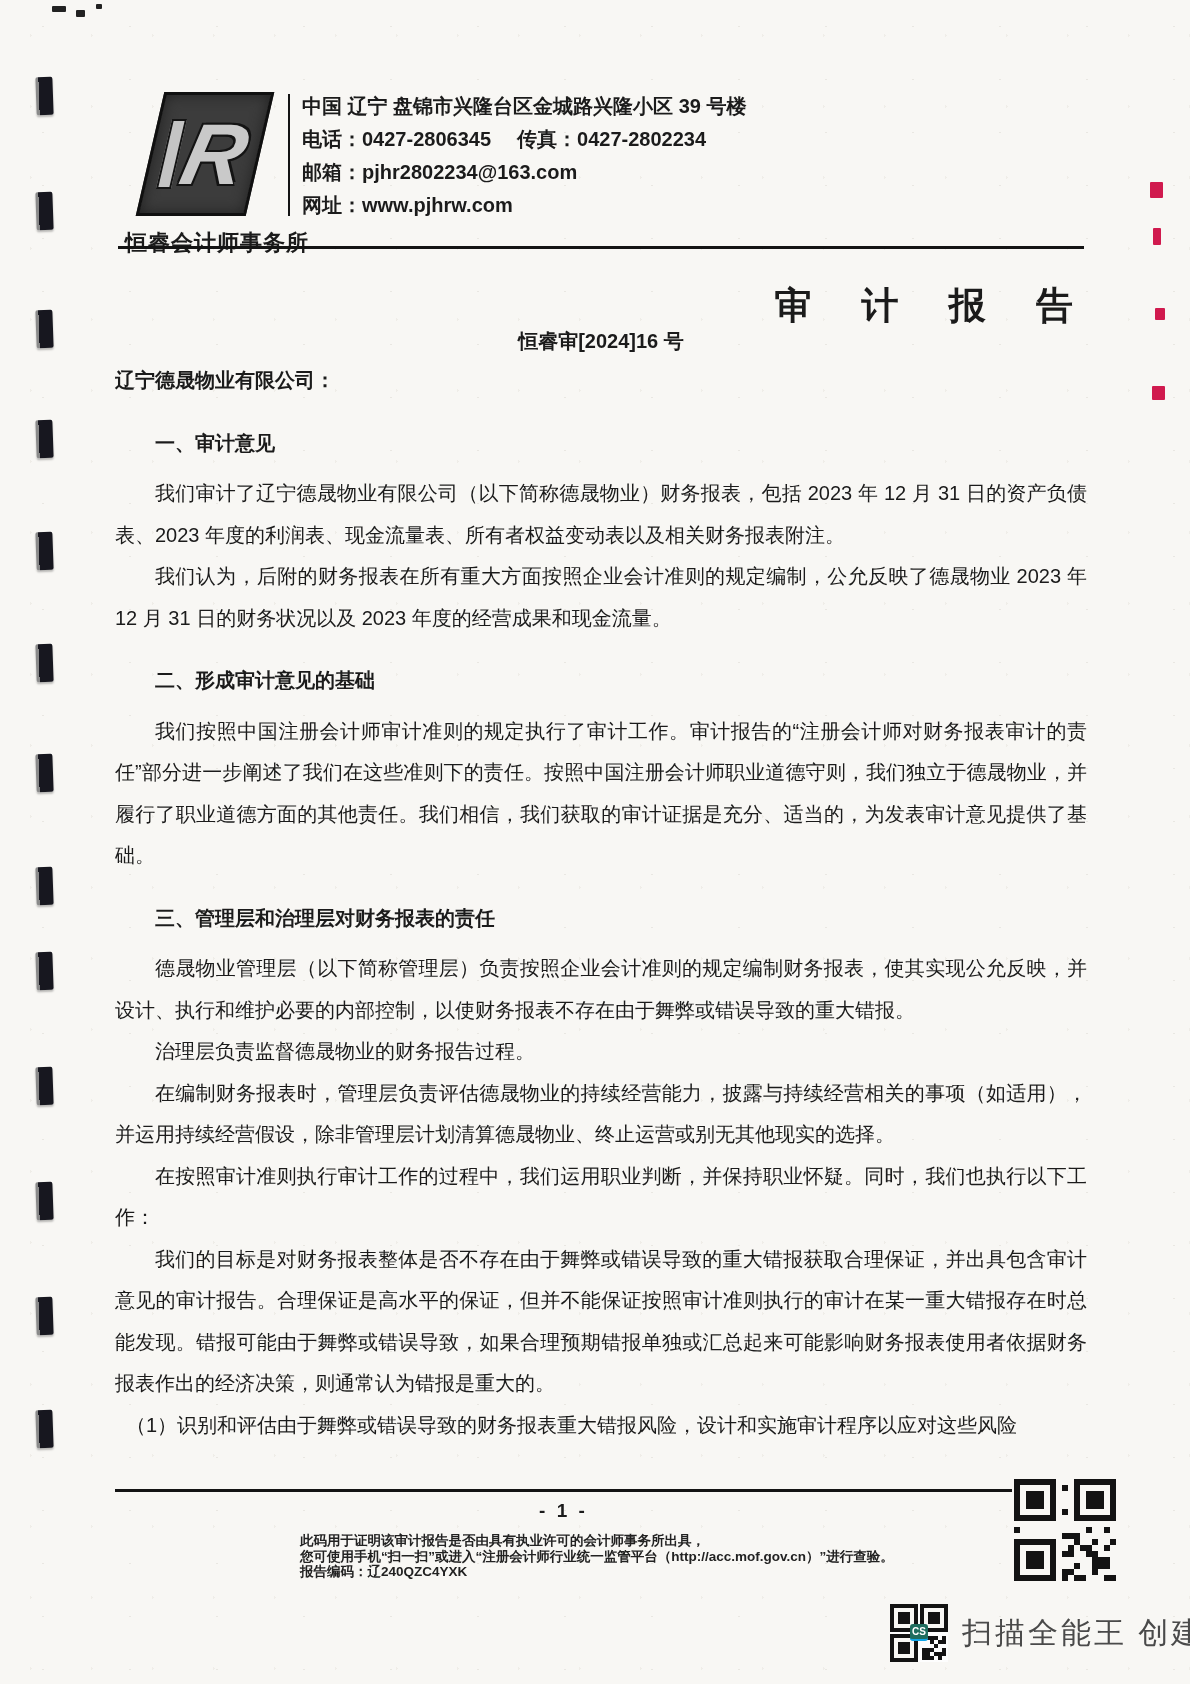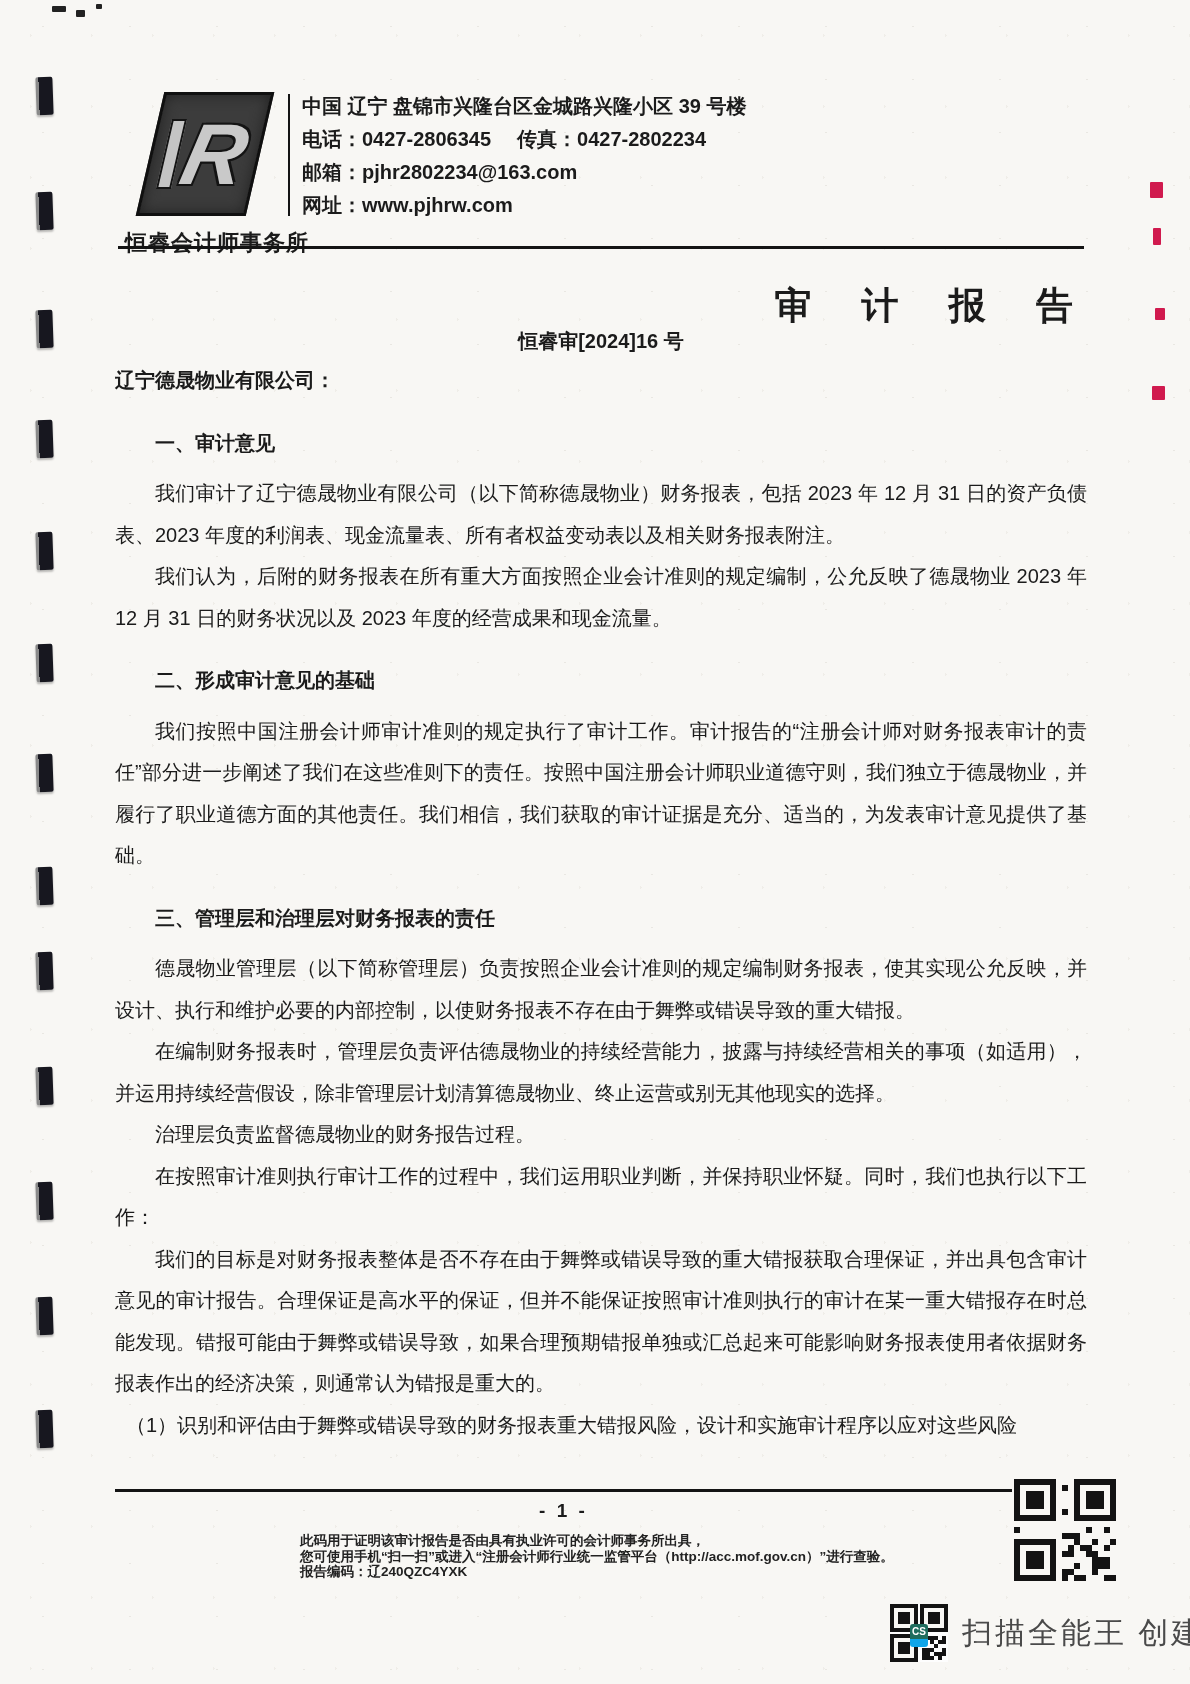--- a/index.html
+++ b/index.html
@@ -39,21 +39,21 @@
   .para.item-num{text-indent:0.55em;}
   
   .footer-rule{position:absolute;top:1489px;left:115px;width:897px;height:3px;background:#141414;}
   .page-num{position:absolute;top:1500px;left:115px;width:897px;text-align:center;font-size:19px;font-weight:bold;letter-spacing:3px;}
   .verify-text{position:absolute;top:1533px;left:300px;width:712px;
                font-size:13.5px;font-weight:bold;line-height:15.5px;white-space:nowrap;color:#222;}
   .verify-qr{position:absolute;top:1479px;left:1014px;width:102px;height:102px;background:#f8f7f4;}
   .scan-mark{position:absolute;top:1604px;left:890px;display:flex;align-items:center;}
   .scan-qr{position:relative;width:58px;height:58px;background:#fdfdfd;}
   .cs-badge{position:absolute;top:20px;left:20px;width:18px;height:15px;background:#1f6d5e;border-radius:3px;
-            color:#fff;font-size:10px;font-weight:bold;text-align:center;line-height:15px;border-bottom:8px solid #0ea5e9;}
+            color:#fff;font-size:10px;font-weight:bold;text-align:center;line-height:15px;border-bottom:2px solid #0ea5e9;}
   .scan-text{margin-left:14px;font-size:30px;color:#4a4a4a;letter-spacing:3px;white-space:nowrap;}
 </style>
 </head>
 <body>
 
 <div class="page">
 
   <div class="hole" style="top:77px"></div>
   <div class="hole" style="top:192px"></div>
   <div class="hole" style="top:310px"></div>
@@ -105,22 +105,22 @@
 
     <h2 class="sec-heading">一、审计意见</h2>
     <p class="para">我们审计了辽宁德晟物业有限公司（以下简称德晟物业）财务报表，包括 2023 年 12 月 31 日的资产负债表、2023 年度的利润表、现金流量表、所有者权益变动表以及相关财务报表附注。</p>
     <p class="para">我们认为，后附的财务报表在所有重大方面按照企业会计准则的规定编制，公允反映了德晟物业 2023 年 12 月 31 日的财务状况以及 2023 年度的经营成果和现金流量。</p>
 
     <h2 class="sec-heading">二、形成审计意见的基础</h2>
     <p class="para">我们按照中国注册会计师审计准则的规定执行了审计工作。审计报告的“注册会计师对财务报表审计的责任”部分进一步阐述了我们在这些准则下的责任。按照中国注册会计师职业道德守则，我们独立于德晟物业，并履行了职业道德方面的其他责任。我们相信，我们获取的审计证据是充分、适当的，为发表审计意见提供了基础。</p>
 
     <h2 class="sec-heading">三、管理层和治理层对财务报表的责任</h2>
     <p class="para">德晟物业管理层（以下简称管理层）负责按照企业会计准则的规定编制财务报表，使其实现公允反映，并设计、执行和维护必要的内部控制，以使财务报表不存在由于舞弊或错误导致的重大错报。</p>
+    <p class="para">治理层负责监督德晟物业的财务报告过程。</p>
     <p class="para">在编制财务报表时，管理层负责评估德晟物业的持续经营能力，披露与持续经营相关的事项（如适用），并运用持续经营假设，除非管理层计划清算德晟物业、终止运营或别无其他现实的选择。</p>
-    <p class="para">治理层负责监督德晟物业的财务报告过程。</p>
 
     <p class="para">在按照审计准则执行审计工作的过程中，我们运用职业判断，并保持职业怀疑。同时，我们也执行以下工作：</p>
     <p class="para">我们的目标是对财务报表整体是否不存在由于舞弊或错误导致的重大错报获取合理保证，并出具包含审计意见的审计报告。合理保证是高水平的保证，但并不能保证按照审计准则执行的审计在某一重大错报存在时总能发现。错报可能由于舞弊或错误导致，如果合理预期错报单独或汇总起来可能影响财务报表使用者依据财务报表作出的经济决策，则通常认为错报是重大的。</p>
     <p class="para item-num">（1）识别和评估由于舞弊或错误导致的财务报表重大错报风险，设计和实施审计程序以应对这些风险</p>
   </main>
 
   <div class="footer-rule"></div>
   <div class="page-num">- 1 -</div>
 
   <svg class="verify-qr" viewBox="0 0 102 102">

